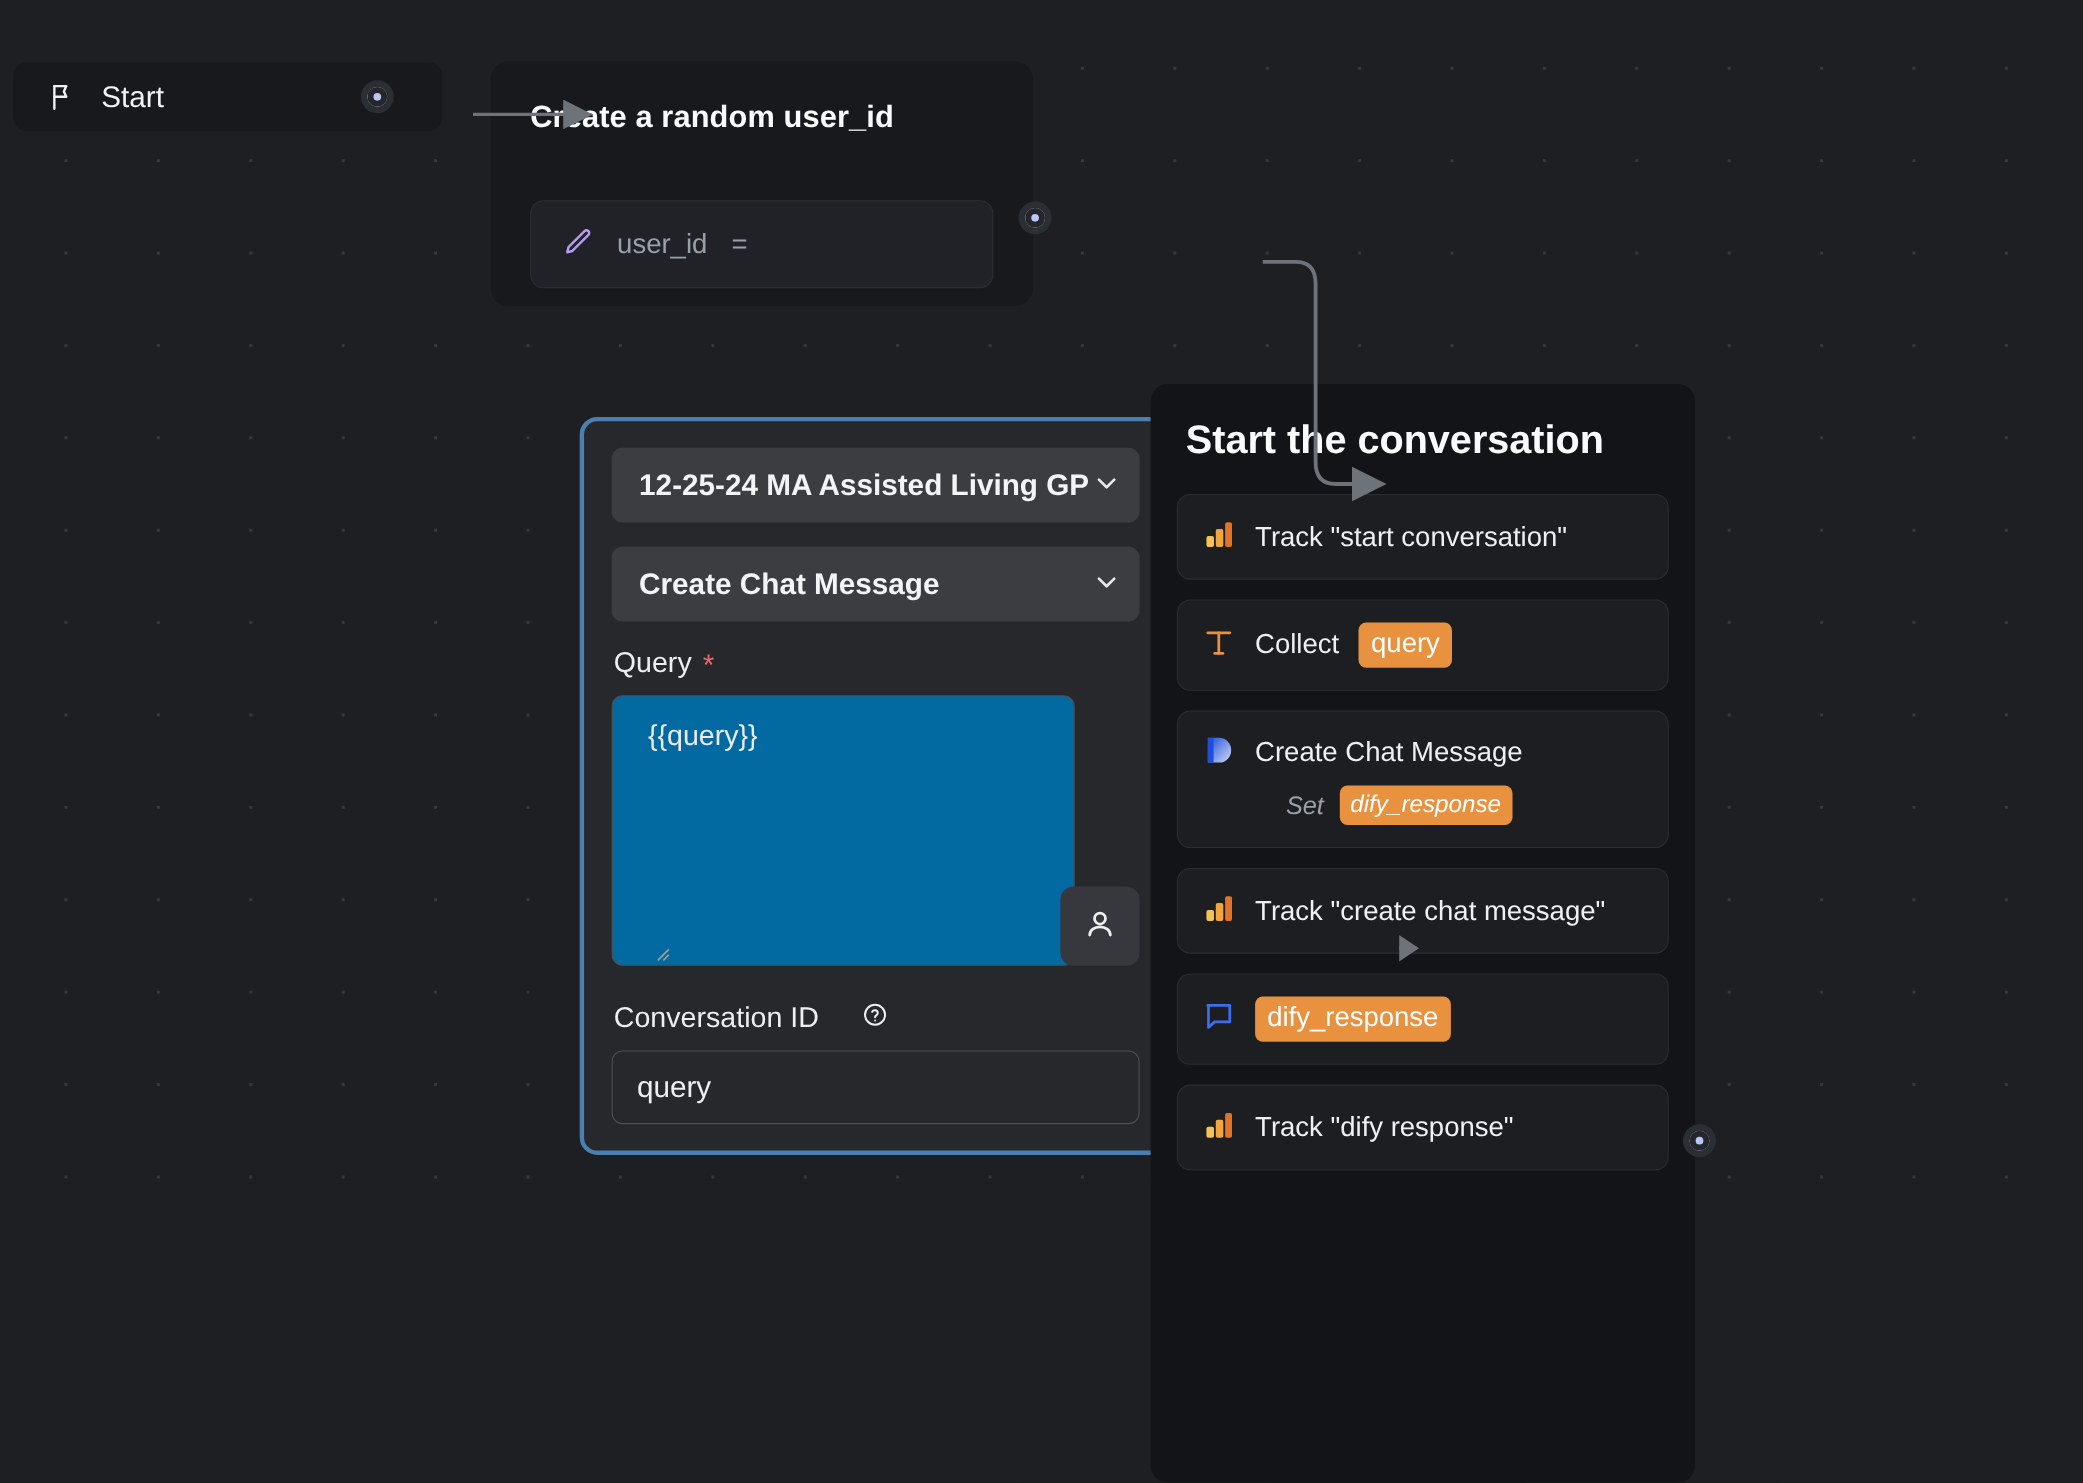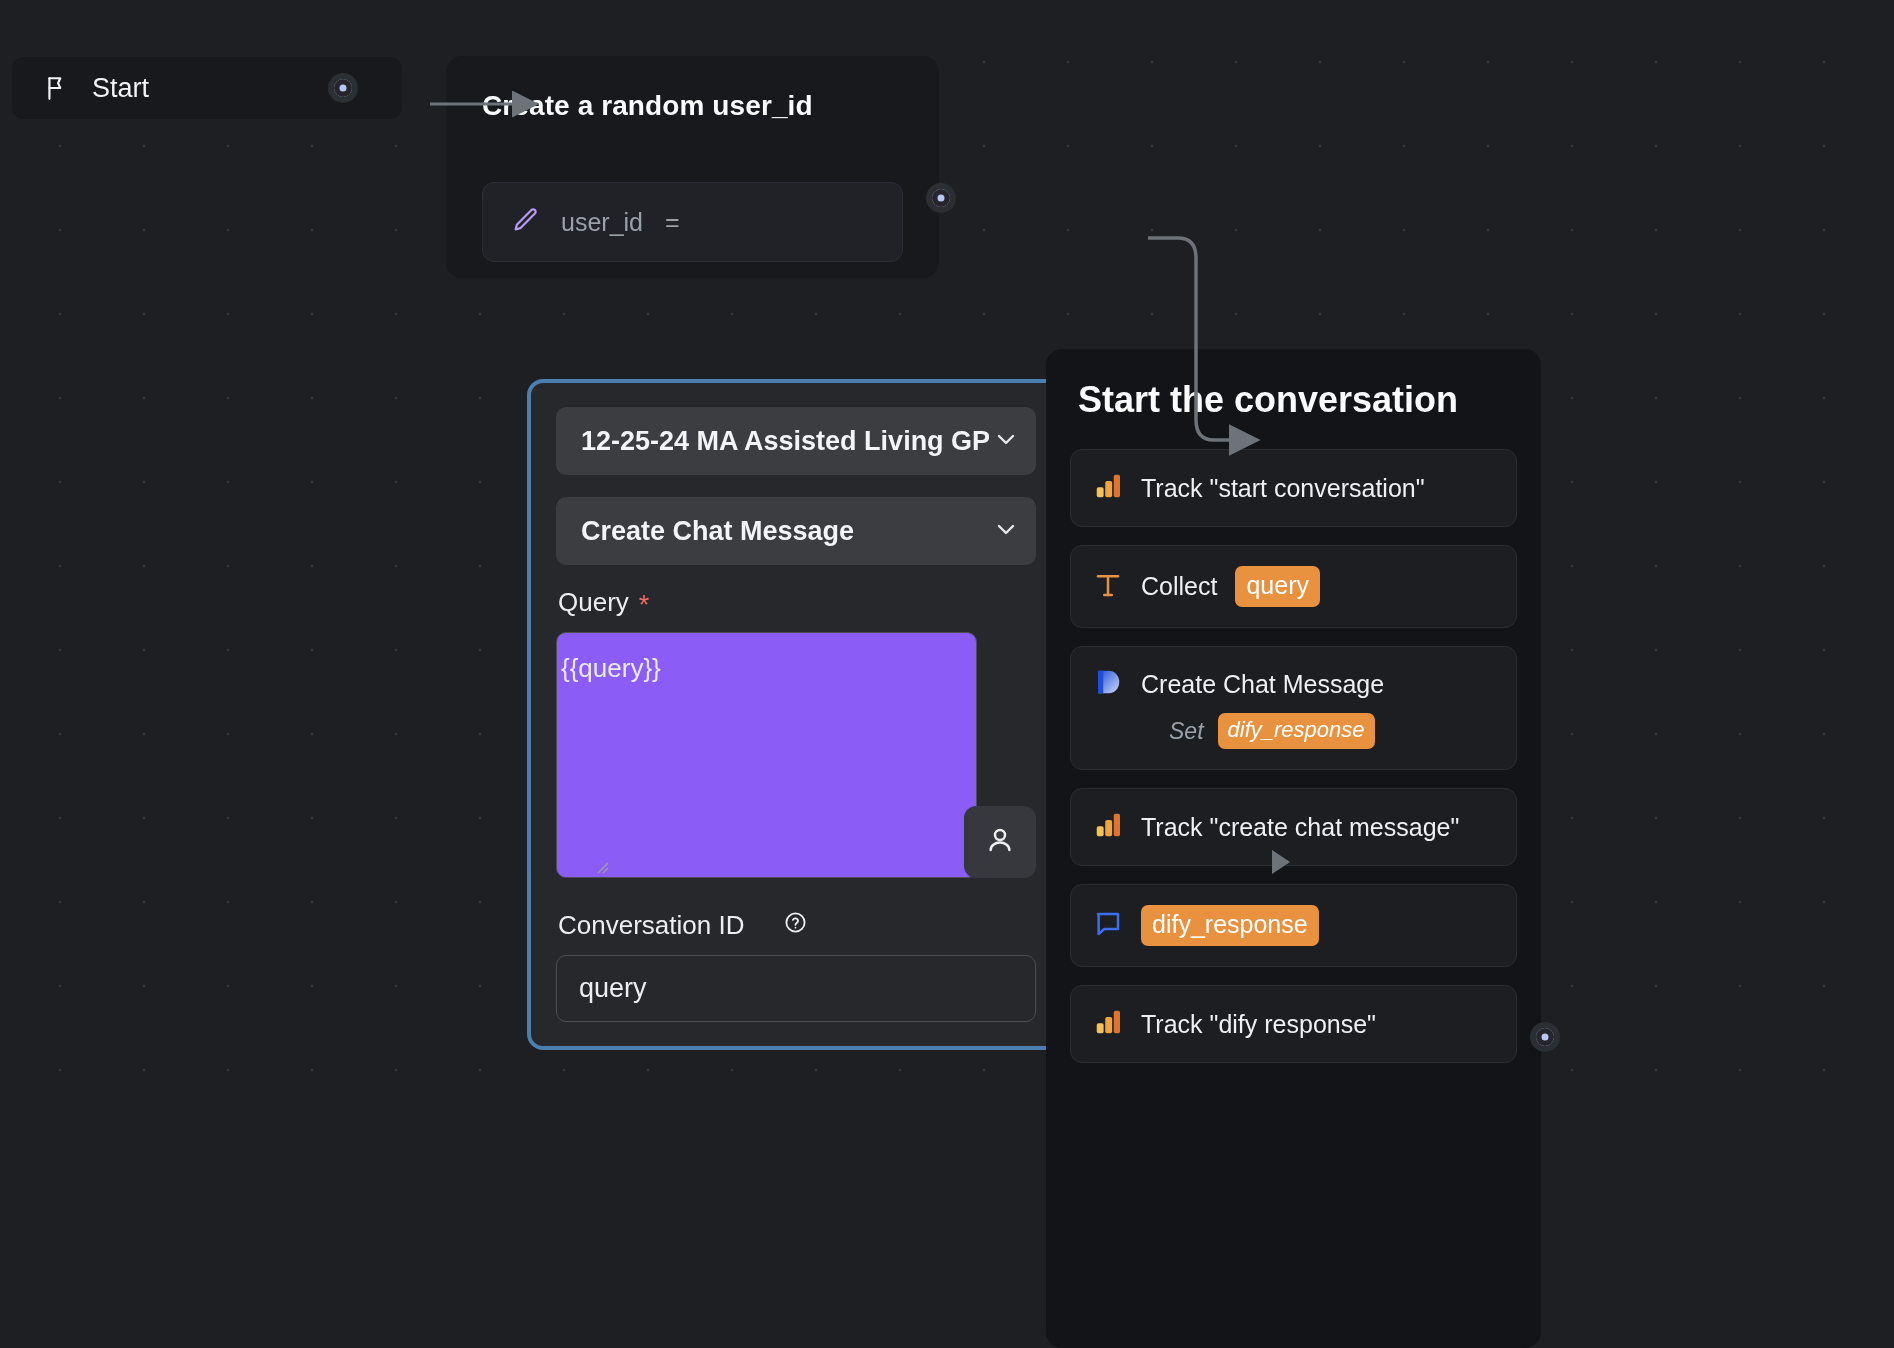--- a/index.html
+++ b/index.html
@@ -105,24 +105,24 @@
     font-size: 26px; color: #eceef0;
     margin: 12px 0 14px 2px;
     display: flex; align-items: center; gap: 10px;
   }
   .req-star { color: #ef6a64; font-size: 27px; line-height: 1; transform: translateY(3px); }
   .help-icon { width: 23px; height: 23px; }
 
   .ta-wrap { position: relative; }
   .textarea {
     width: 421px; height: 246px;
-    background: #8b5cf6;
+    background: #0369a1;
     border: 1px solid #4c4f55;
     border-radius: 10px;
-    padding: 20px 4px;
+    padding: 20px 32px;
     font-size: 26px; color: #e9ebee;
   }
   .resize-handle {
     position: absolute; right: 427px; bottom: 4px;
     width: 16px; height: 16px; pointer-events: none;
   }
   .person-btn {
     position: absolute; right: 0; bottom: 0;
     width: 72px; height: 72px;
     background: #36383d;

